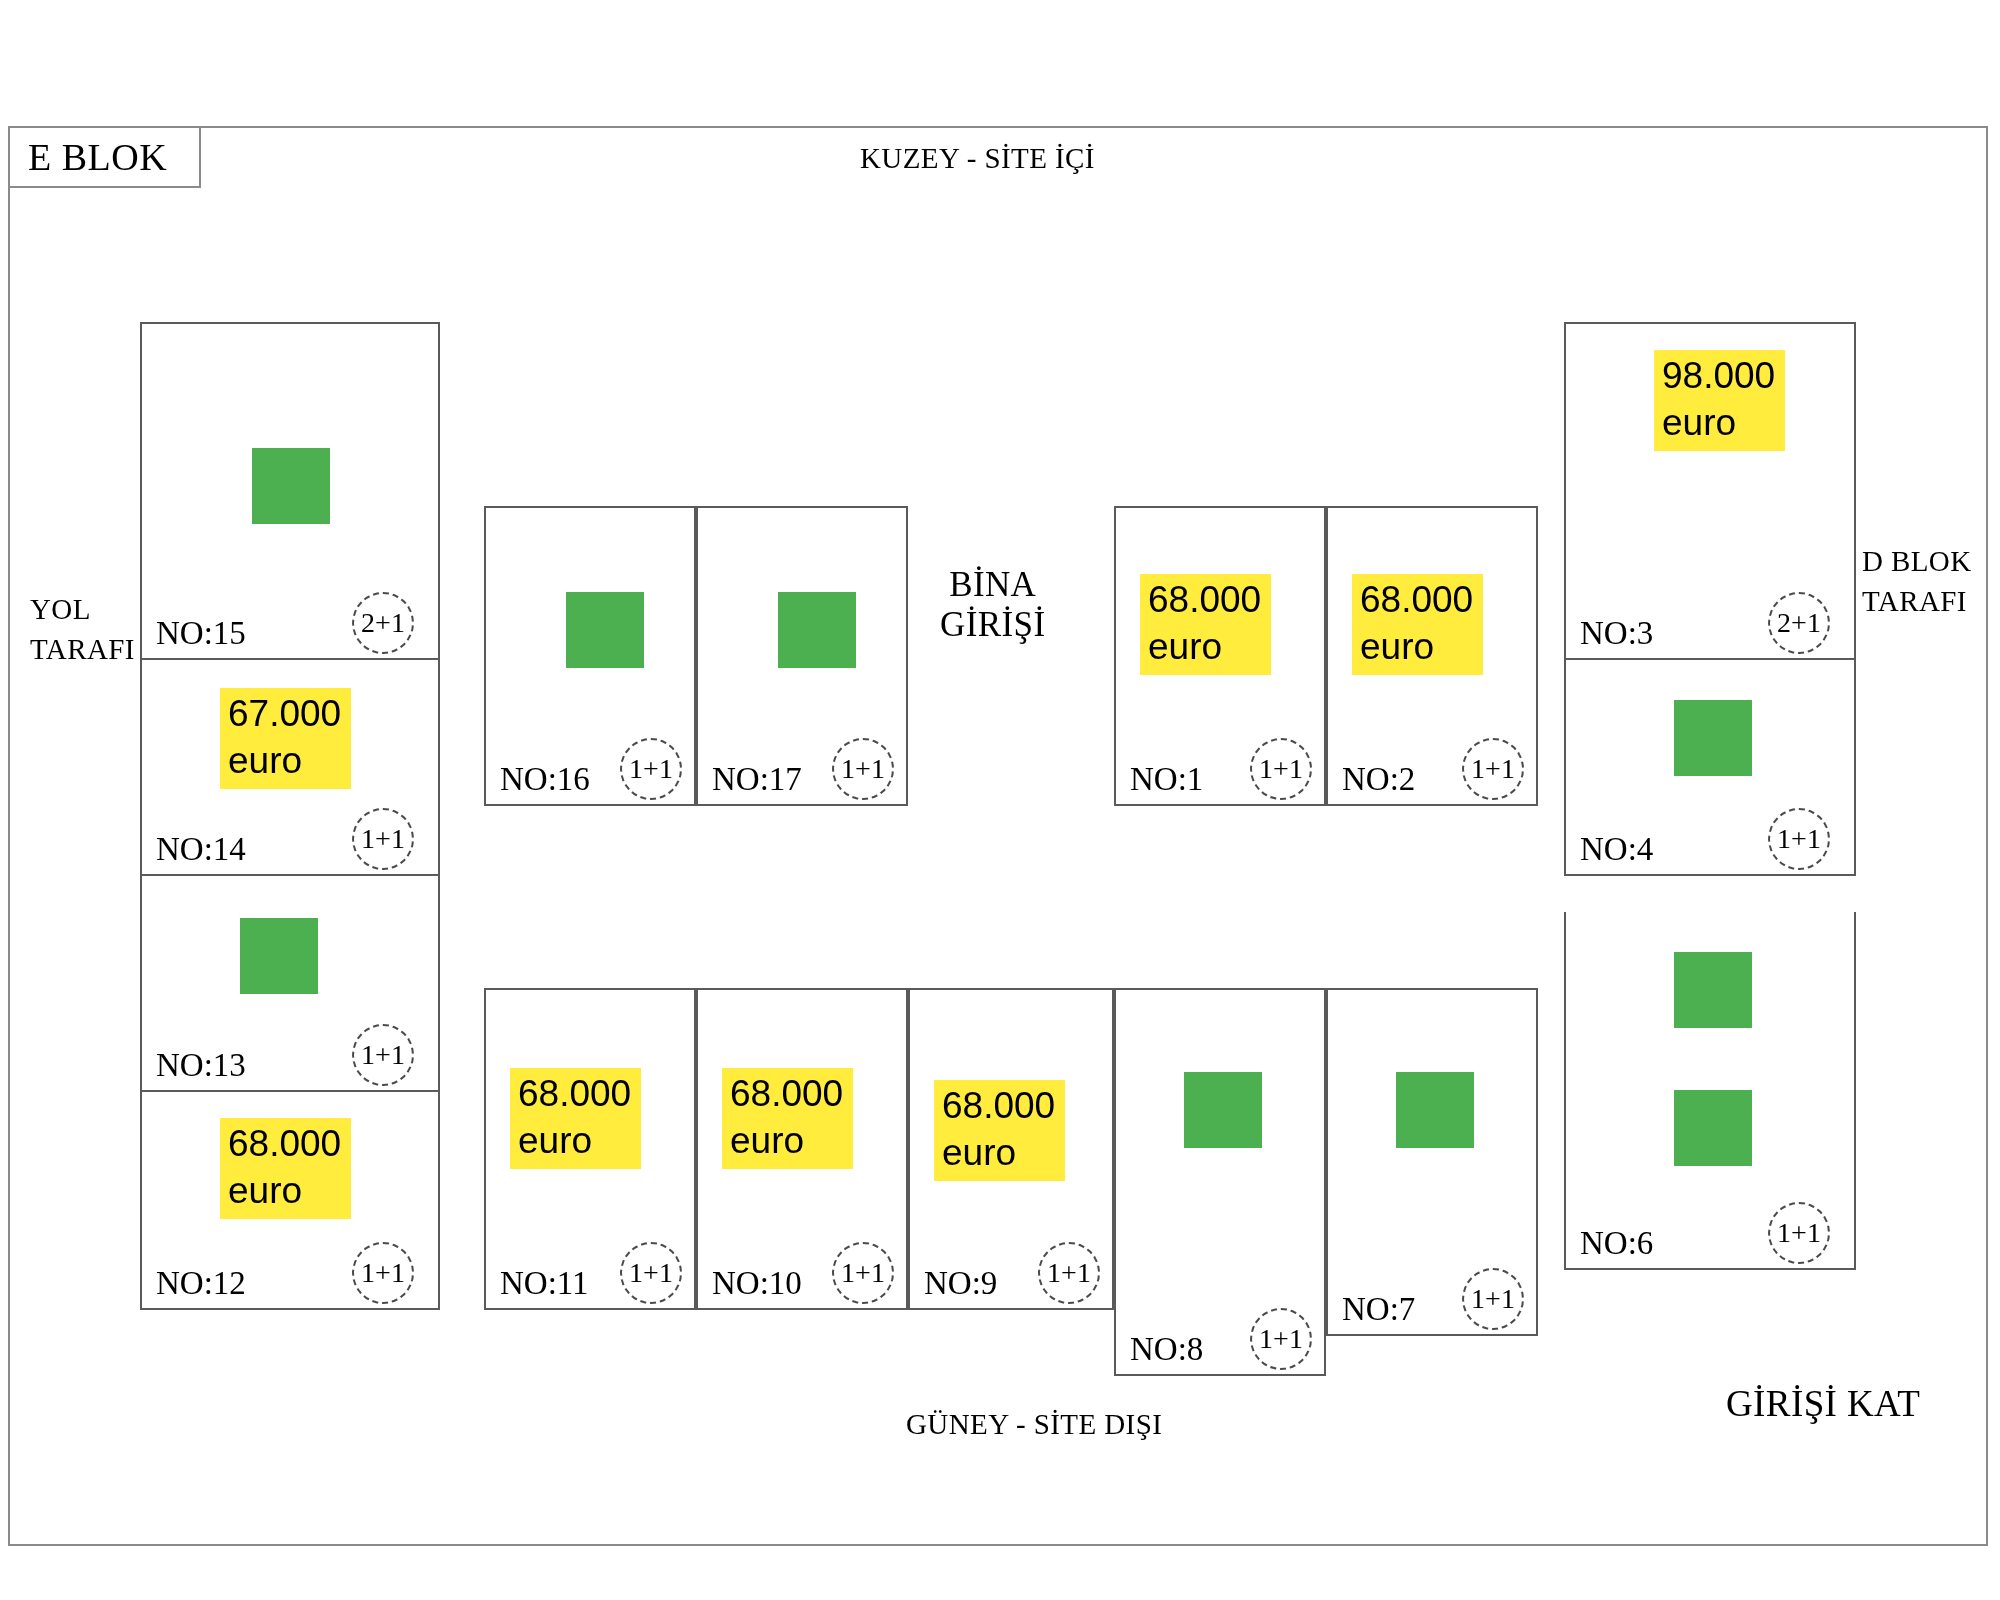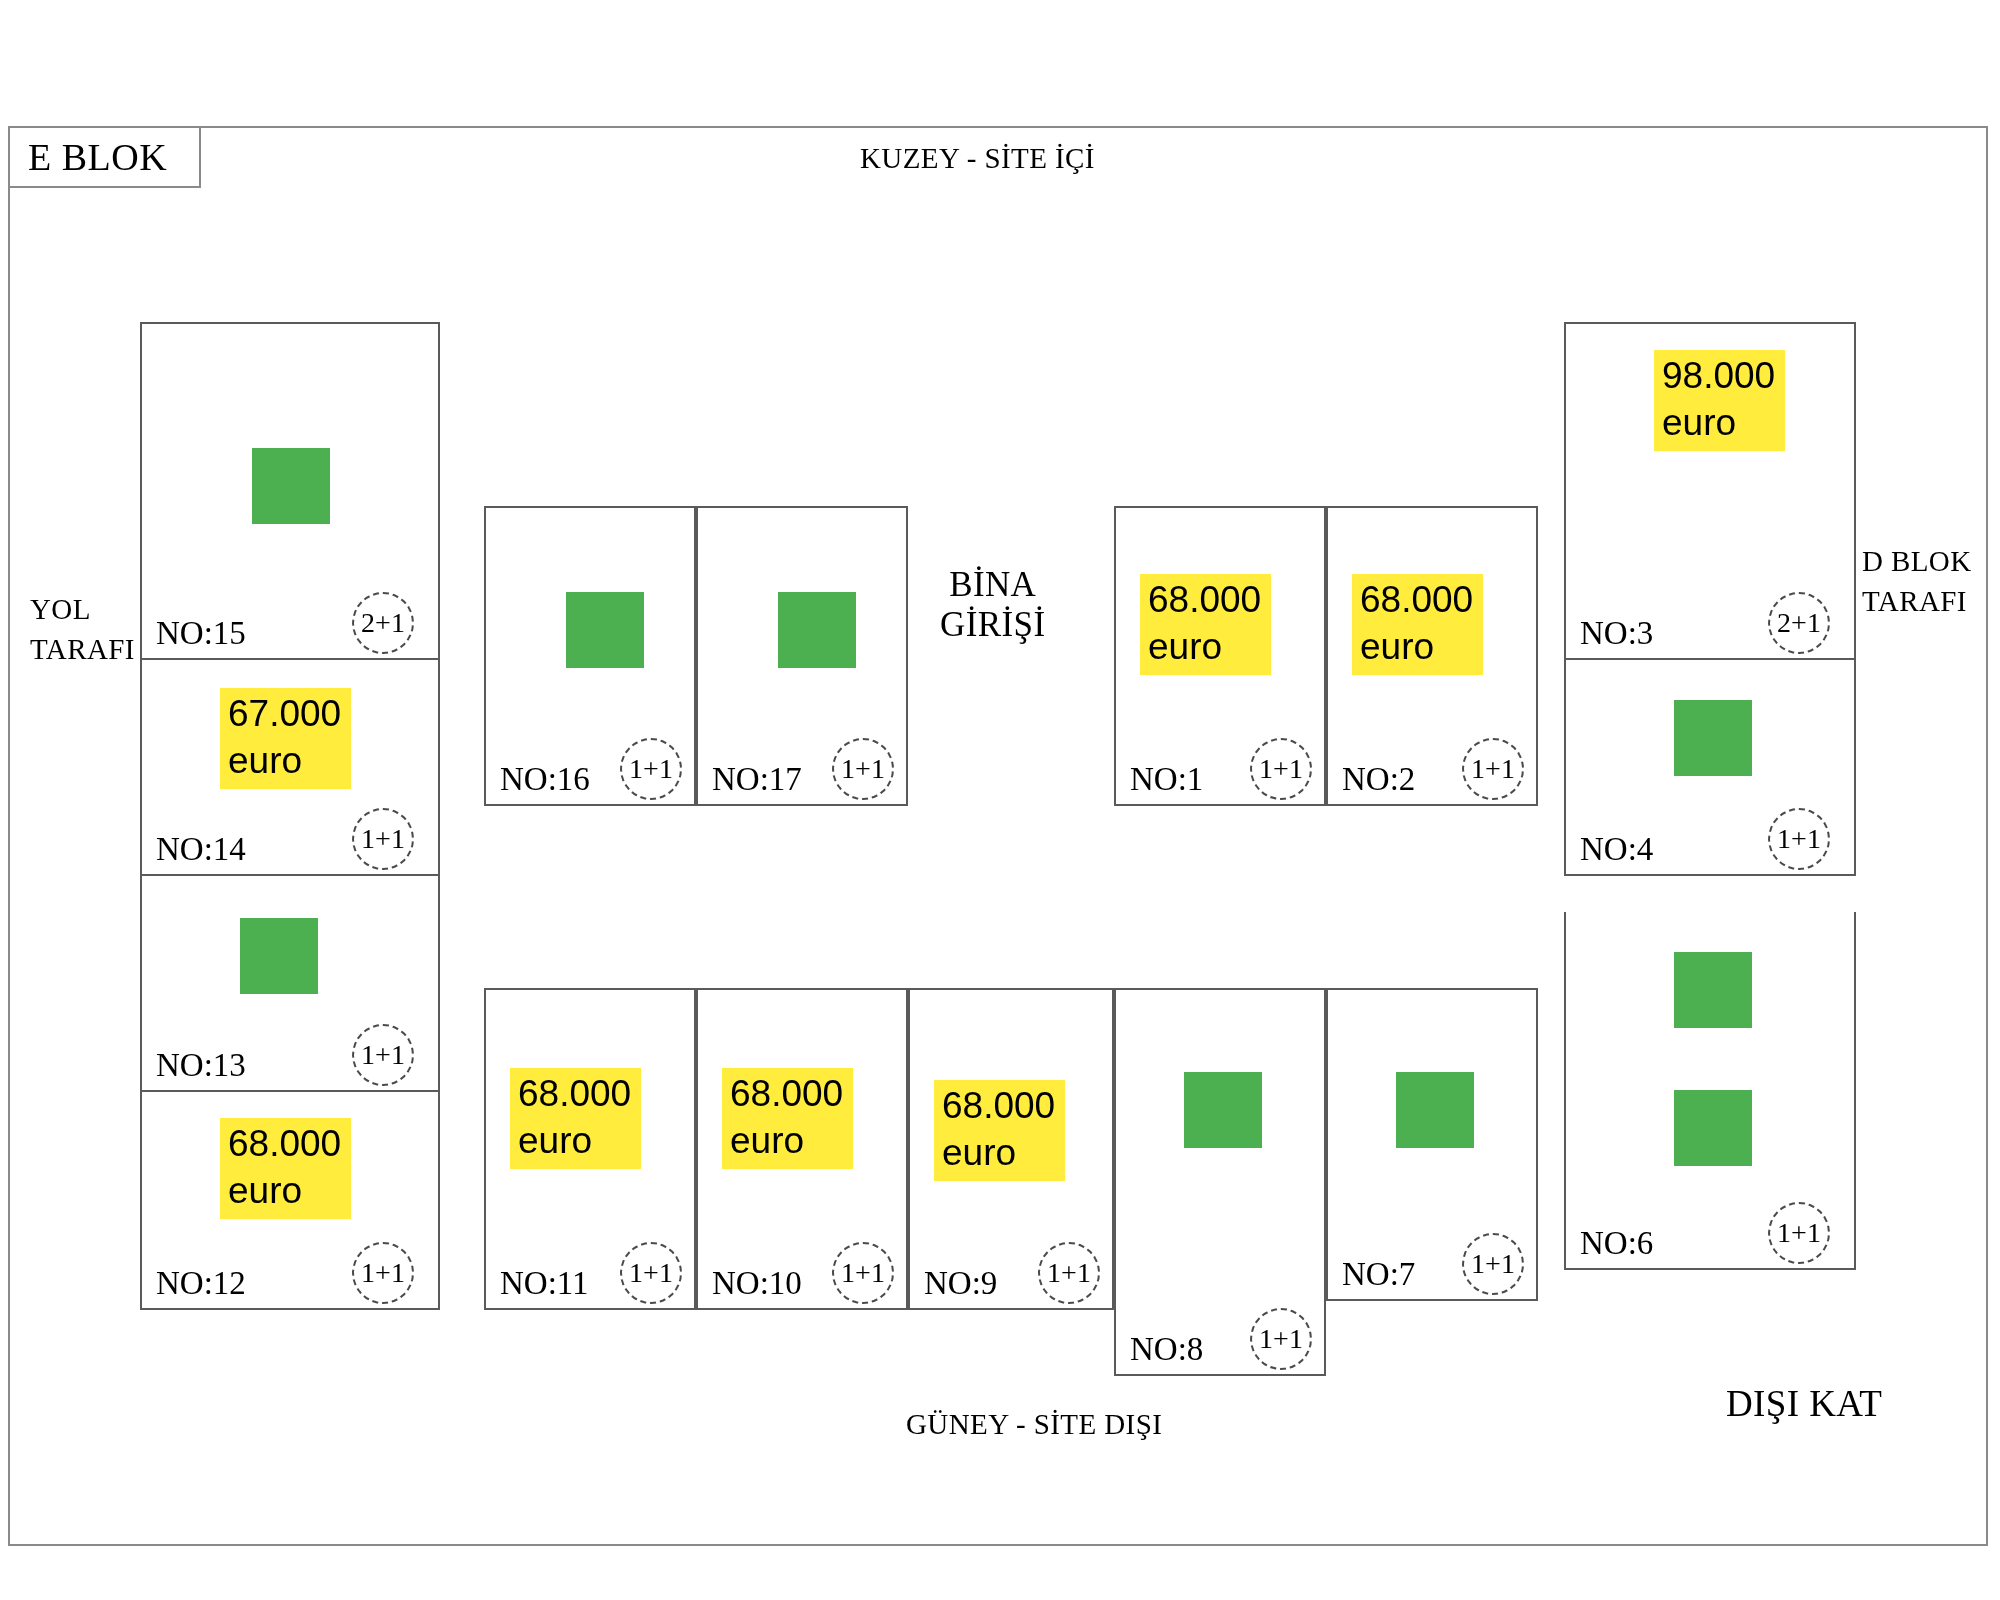--- a/index.html
+++ b/index.html
@@ -98,21 +98,21 @@
 <div id="plan">
 
   <div class="page-frame"></div>
 
   <div class="block-tag">
     <span>E BLOK</span>
   </div>
 
   <div class="cap north">KUZEY - SİTE İÇİ</div>
   <div class="cap south">GÜNEY - SİTE DIŞI</div>
-  <div class="cap floor">DIŞI KAT</div>
+  <div class="cap floor">GİRİŞİ KAT</div>
 
   <div class="cap west">
     <div>YOL</div>
     <div>TARAFI</div>
   </div>
 
   <div class="cap east">
     <div>D BLOK</div>
     <div>TARAFI</div>
   </div>
@@ -235,19 +235,19 @@
     <div class="unit-label">NO:9</div>
     <div class="badge" style="right:12px;">1+1</div>
   </div>
 
   <div class="unit" style="left:1114px;top:988px;width:212px;height:388px;">
     <div class="green" style="left:68px;top:82px;"></div>
     <div class="unit-label">NO:8</div>
     <div class="badge" style="right:12px;">1+1</div>
   </div>
 
-  <div class="unit" style="left:1326px;top:988px;width:212px;height:313px;">
+  <div class="unit" style="left:1326px;top:988px;width:212px;height:348px;">
     <div class="green" style="left:68px;top:82px;"></div>
     <div class="unit-label">NO:7</div>
     <div class="badge" style="right:12px;">1+1</div>
   </div>
 
 </div>
 
 </body></html>

